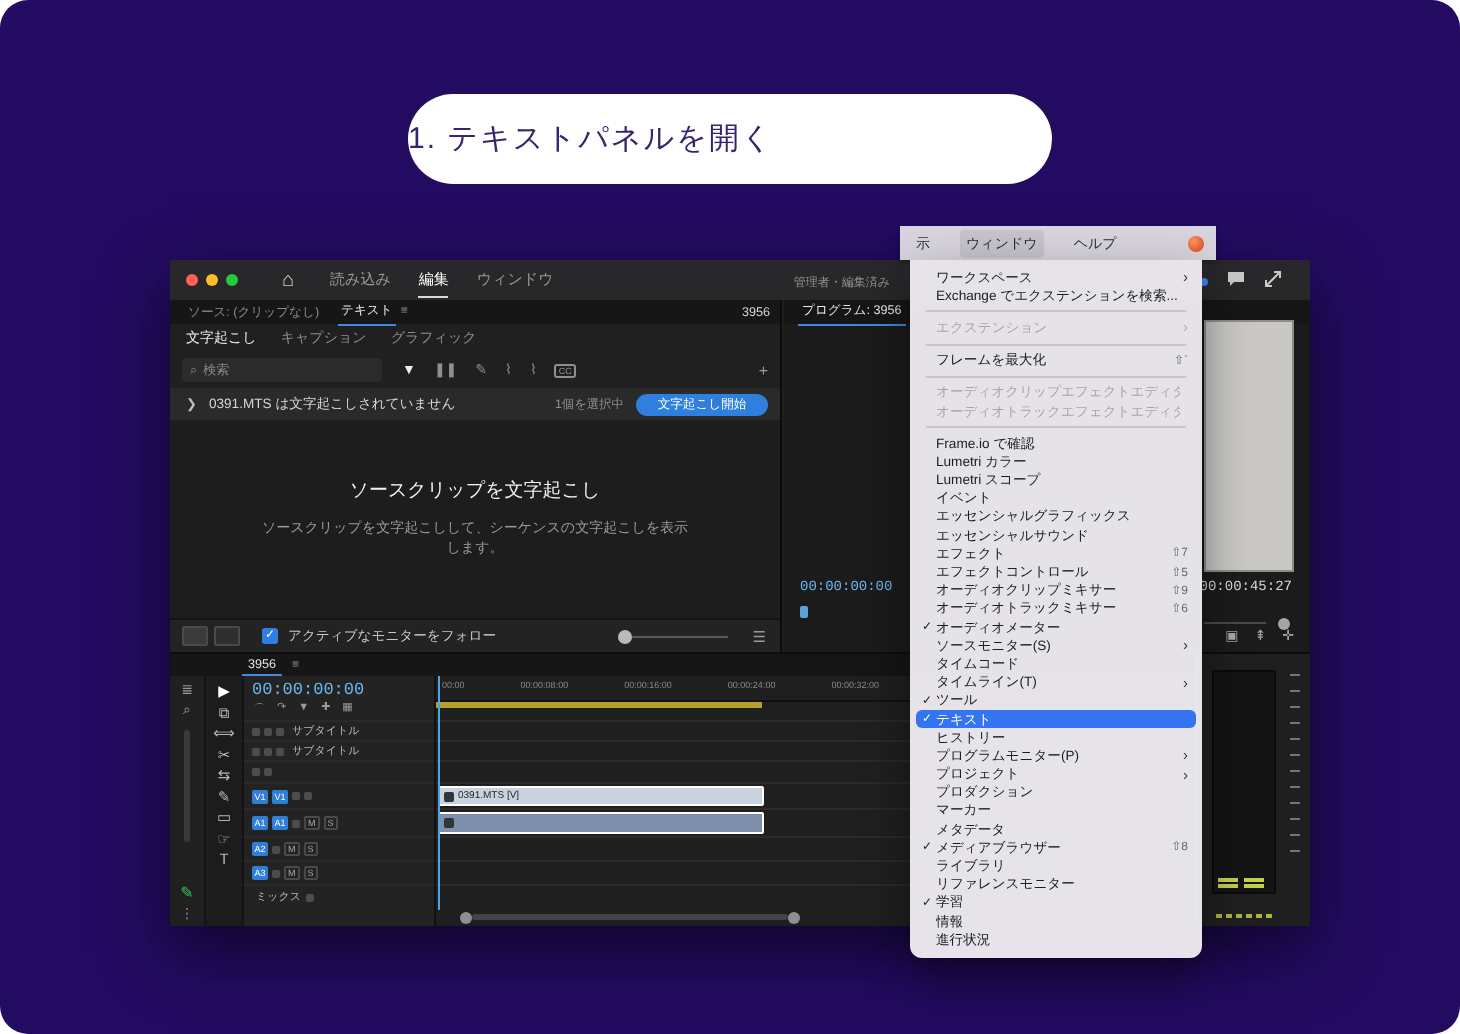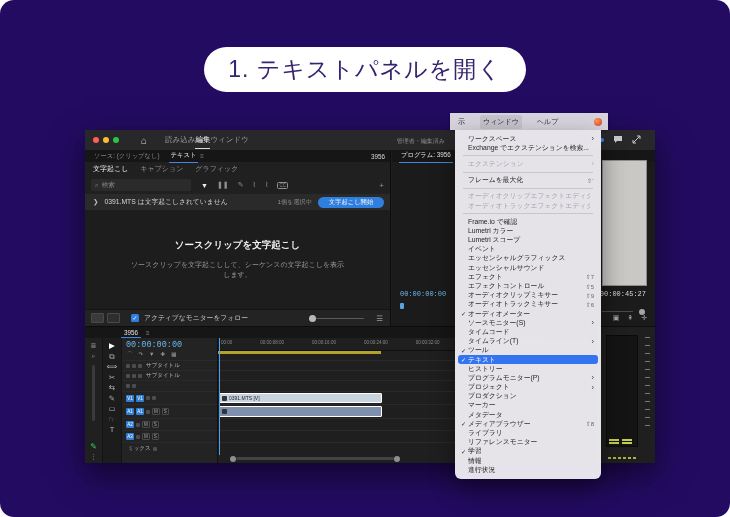--- a/index.html
+++ b/index.html
@@ -1,29 +1,29 @@
 <!DOCTYPE html>
 <html><head>
 <meta charset="utf-8">
 <style>
   html,body{margin:0;padding:0;background:#ffffff;}
   *{box-sizing:border-box;font-family:"Liberation Sans","DejaVu Sans",sans-serif;}
   .stage{position:relative;width:730px;height:517px;background:#230b61;border-radius:14px;overflow:hidden;}
 
   
   .pill{position:absolute;left:204px;top:47px;width:322px;height:45px;background:#fff;border-radius:23px;
-        display:flex;align-items:center;justify-content:center;color:#37236f;font-size:23px;font-weight:500;letter-spacing:1px;}
+        display:flex;align-items:center;color:#37236f;font-size:15px;font-weight:500;letter-spacing:1px;}
 
   
   .app{position:absolute;left:85px;top:130px;width:570px;height:333px;background:#1e1e1f;box-shadow:0 12px 30px rgba(0,0,0,.55);font-size:7px;color:#c8c8c8;}
   .app-header{position:absolute;left:0;top:0;width:570px;height:20px;background:#28282a;display:flex;align-items:center;}
   .lights{display:flex;gap:4px;margin-left:8px;}
   .light{width:6px;height:6px;border-radius:50%;}
   .home{margin-left:22px;color:#d0d0d0;font-size:10px;}
-  .apptabs{display:flex;margin-left:18px;}
+  .apptabs{display:flex;gap:14px;margin-left:18px;}
   .apptab{color:#9a9a9a;font-size:7.5px;padding:3px 0;}
   .apptab.active{color:#fff;border-bottom:1.5px solid #dadada;text-align:right;}
   .hdr-right-label{position:absolute;right:210px;top:7px;color:#8f8f8f;font-size:6px;}
   .hdr-icons{position:absolute;right:14px;top:5px;display:flex;align-items:center;gap:9px;}
   .bluedot{width:4px;height:4px;border-radius:50%;background:#3b82f6;}
 
   
   .left-panel{position:absolute;left:0;top:20px;width:306px;height:176px;background:#1d1d1e;display:flex;flex-direction:column;border-right:1px solid #0c0c0c;}
   .ptabrow{height:12px;background:#161617;display:flex;align-items:center;position:relative;}
   .ptab{color:#8a8a8a;font-size:6.3px;margin-left:7px;padding:2px 2px;}
@@ -39,21 +39,21 @@
   .sicon-bright{color:#eee;}
   .ccbadge{border:1px solid #8f8f8f;border-radius:1.5px;font-size:4.5px;padding:0 1px;color:#8f8f8f;}
   .plusicon{position:absolute;right:6px;color:#9a9a9a;font-size:8px;}
   .noticerow{height:16px;background:#2a2a2b;display:flex;align-items:center;position:relative;padding-left:8px;gap:6px;}
   .chev{color:#bdbdbd;font-size:6.5px;}
   .noticetext{color:#d6d6d6;font-size:6.8px;}
   .selcount{position:absolute;right:78px;color:#8d8d8d;font-size:6.2px;}
   .transcribe-btn{position:absolute;right:6px;width:66px;height:11px;background:#2f7fdf;border-radius:6px;color:#fff;
         font-size:6.3px;display:flex;align-items:center;justify-content:center;}
   .emptyarea{flex:1;display:flex;flex-direction:column;align-items:center;justify-content:center;gap:8px;background:#1d1d1e;}
-  .emptyhead{color:#f2f2f2;font-size:9.5px;font-weight:bold;}
+  .emptyhead{color:#f2f2f2;font-size:9.5px;font-weight:normal;}
   .emptybody{color:#9a9a9a;font-size:7px;text-align:center;line-height:10px;width:220px;}
   .lfooter{height:17px;background:#232324;border-top:1px solid #141414;display:flex;align-items:center;padding:0 6px;position:relative;}
   .thumb{width:13px;height:10px;background:#3a3a3b;border:1px solid #4a4a4b;border-radius:1px;margin-right:3px;}
   .cbx{width:8px;height:8px;background:#2f7fdf;border-radius:1.5px;color:#fff;font-size:6px;line-height:8px;text-align:center;margin:0 5px 0 8px;}
   .followlabel{color:#c9c9c9;font-size:6.8px;}
   .zoomslider{position:absolute;right:26px;width:52px;height:1px;background:#5a5a5c;}
   .zoomknob{position:absolute;right:48px;top:-3px;width:7px;height:7px;border-radius:50%;background:#b9b9b9;}
   .footgear{position:absolute;right:7px;color:#9a9a9a;font-size:7.5px;}
 
   

